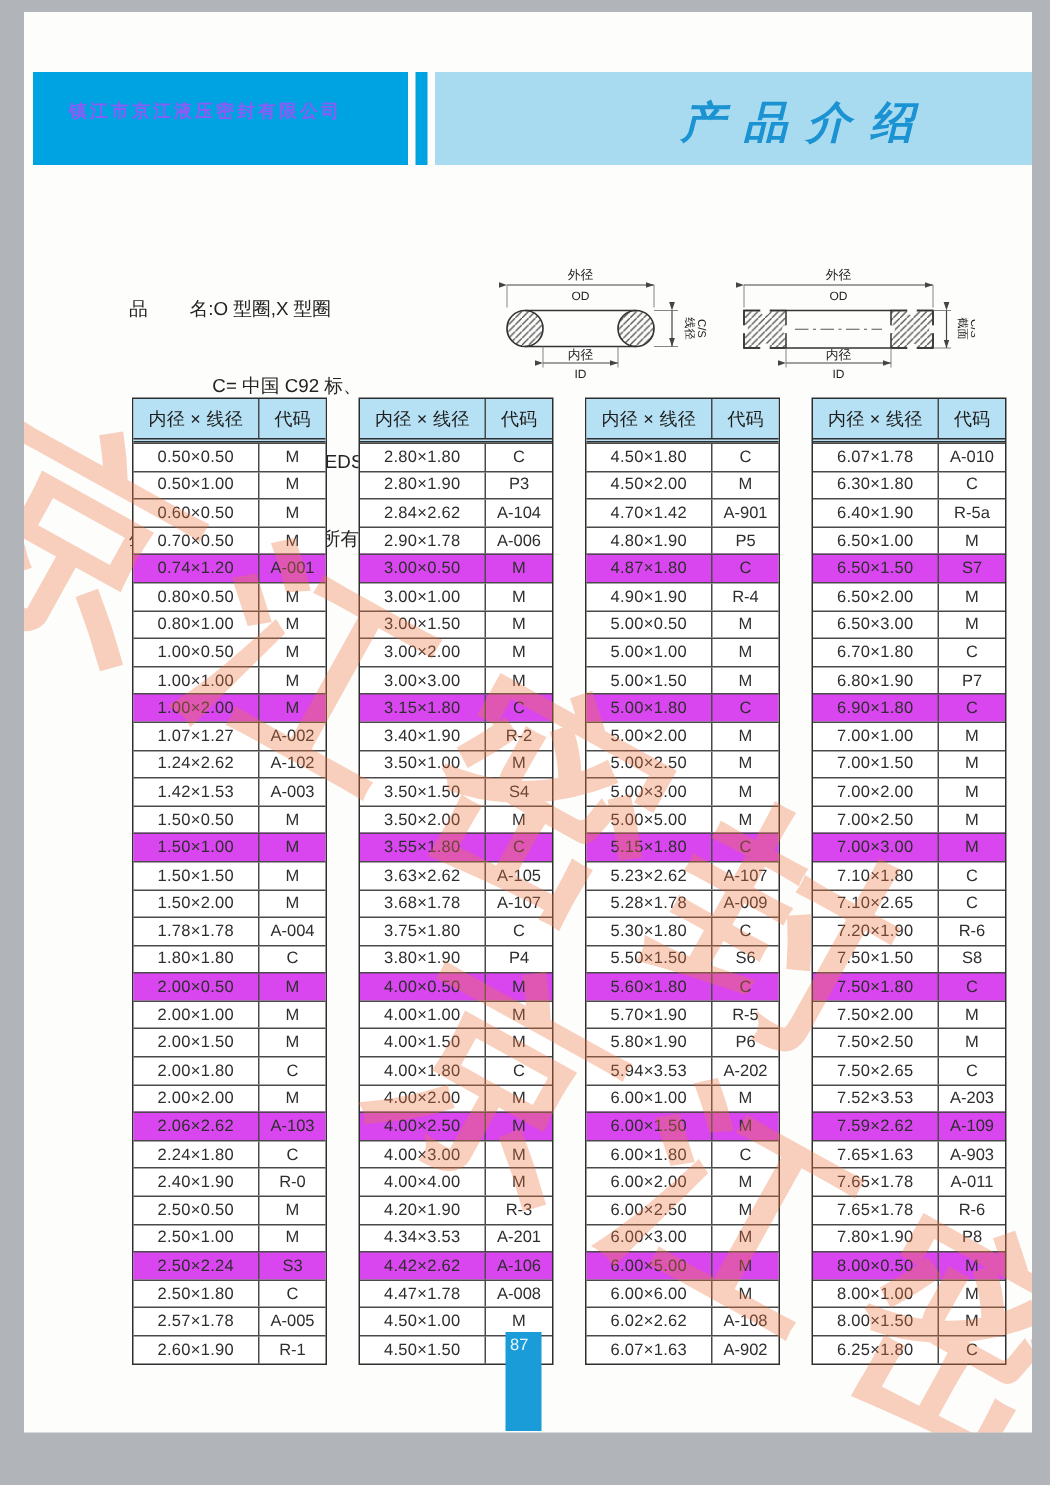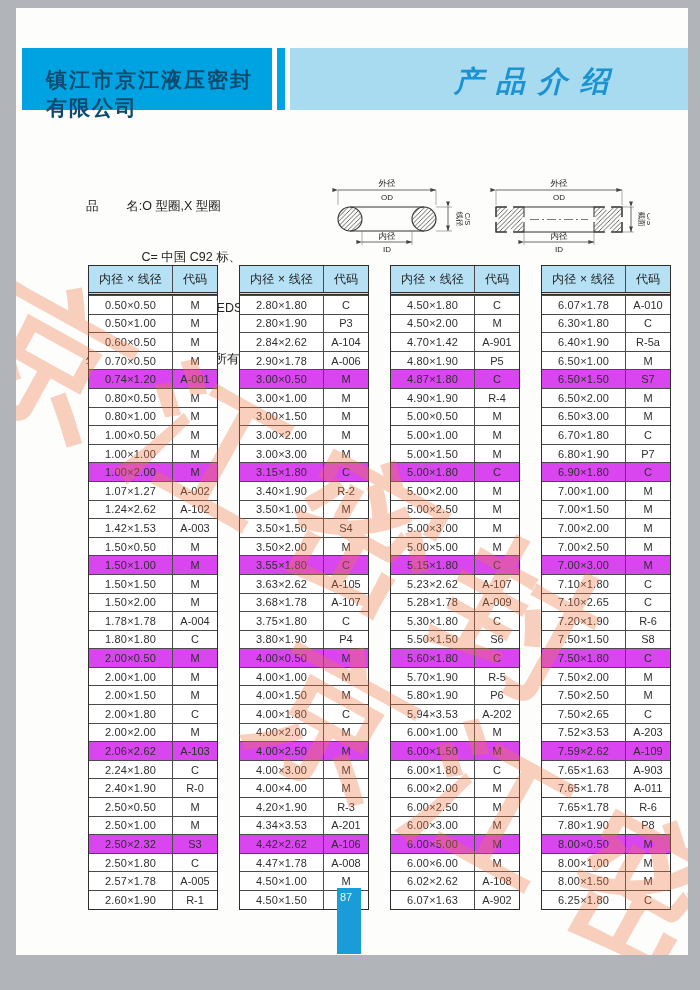--- a/index.html
+++ b/index.html
@@ -22,21 +22,21 @@
     position:absolute;left:261px;top:40px;width:8px;height:62px;
     background:#00a3e2;
   }
   .hdr-light{
     position:absolute;left:274px;top:40px;width:398px;height:62px;
     background:#a9dbf0;
   }
   .company{
     position:absolute;left:30px;top:58px;width:220px;
     font-family:"Liberation Serif","DejaVu Serif",serif;
-    font-weight:bold;font-size:21px;color:#0c4a6e;letter-spacing:2px;
+    font-weight:bold;font-size:12px;color:#8b5cf6;letter-spacing:2px;
   }
   .section-title{
     position:absolute;left:438px;top:54px;
     font-family:"Liberation Serif","DejaVu Serif",serif;
     font-weight:bold;font-style:italic;font-size:29px;color:#1b93d2;
     letter-spacing:13px;white-space:nowrap;
   }
   
   .page-title{
     position:absolute;left:0;top:128px;width:672px;text-align:center;
@@ -302,21 +302,21 @@
         </div>
         <div class="trow">
           <div class="cell-size">2.50×0.50</div>
           <div class="cell-code">M</div>
         </div>
         <div class="trow">
           <div class="cell-size">2.50×1.00</div>
           <div class="cell-code">M</div>
         </div>
         <div class="trow hl">
-          <div class="cell-size">2.50×2.32</div>
+          <div class="cell-size">2.50×2.24</div>
           <div class="cell-code">S3</div>
         </div>
         <div class="trow">
           <div class="cell-size">2.50×1.80</div>
           <div class="cell-code">C</div>
         </div>
         <div class="trow">
           <div class="cell-size">2.57×1.78</div>
           <div class="cell-code">A-005</div>
         </div>

